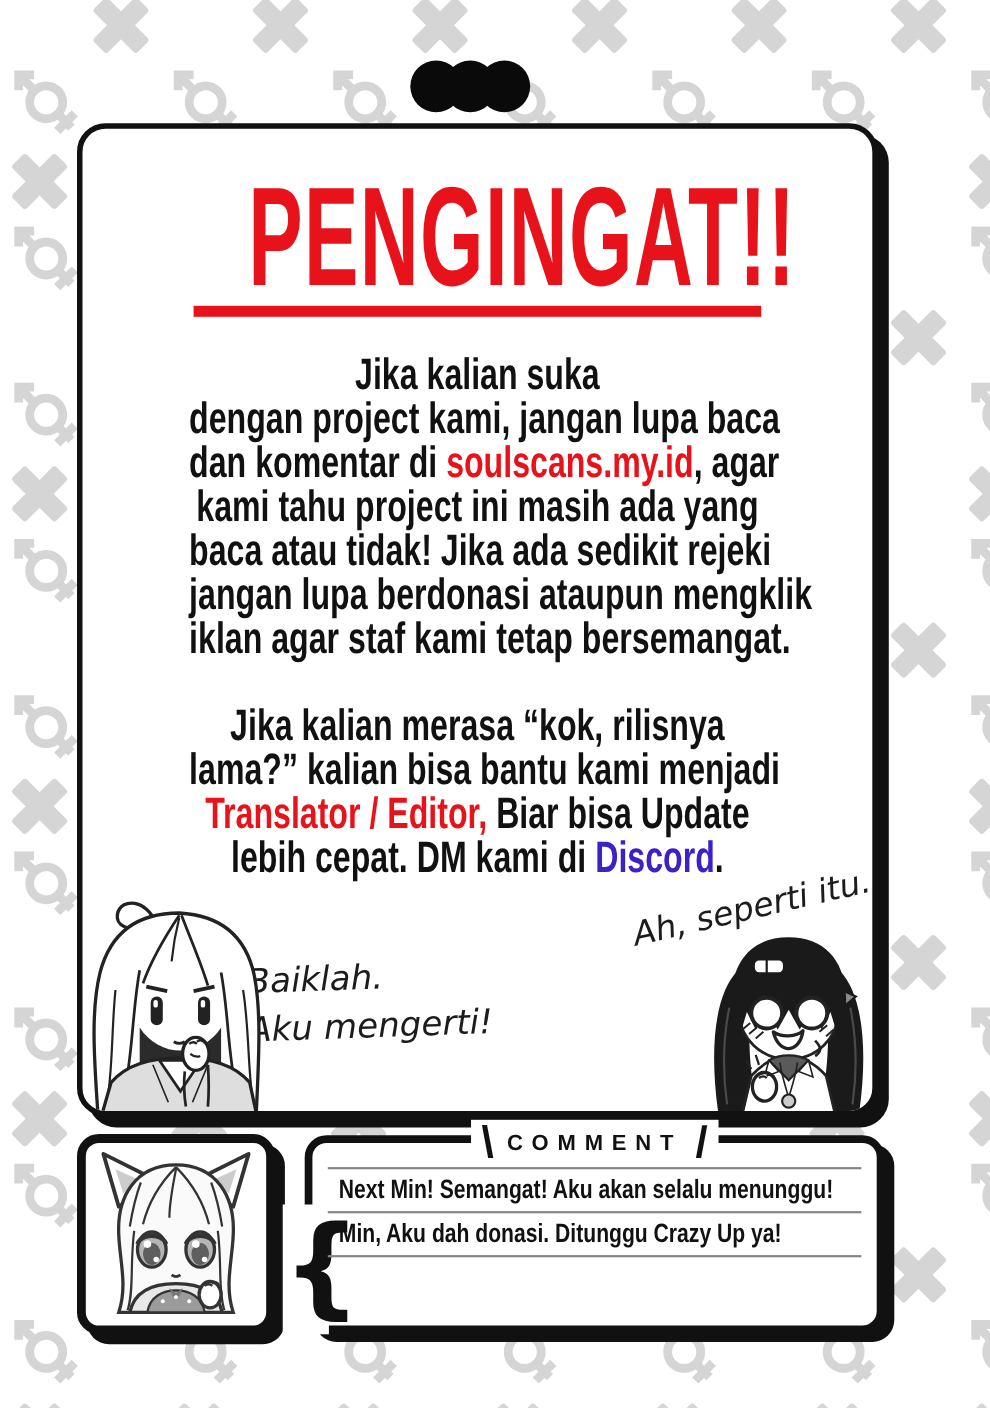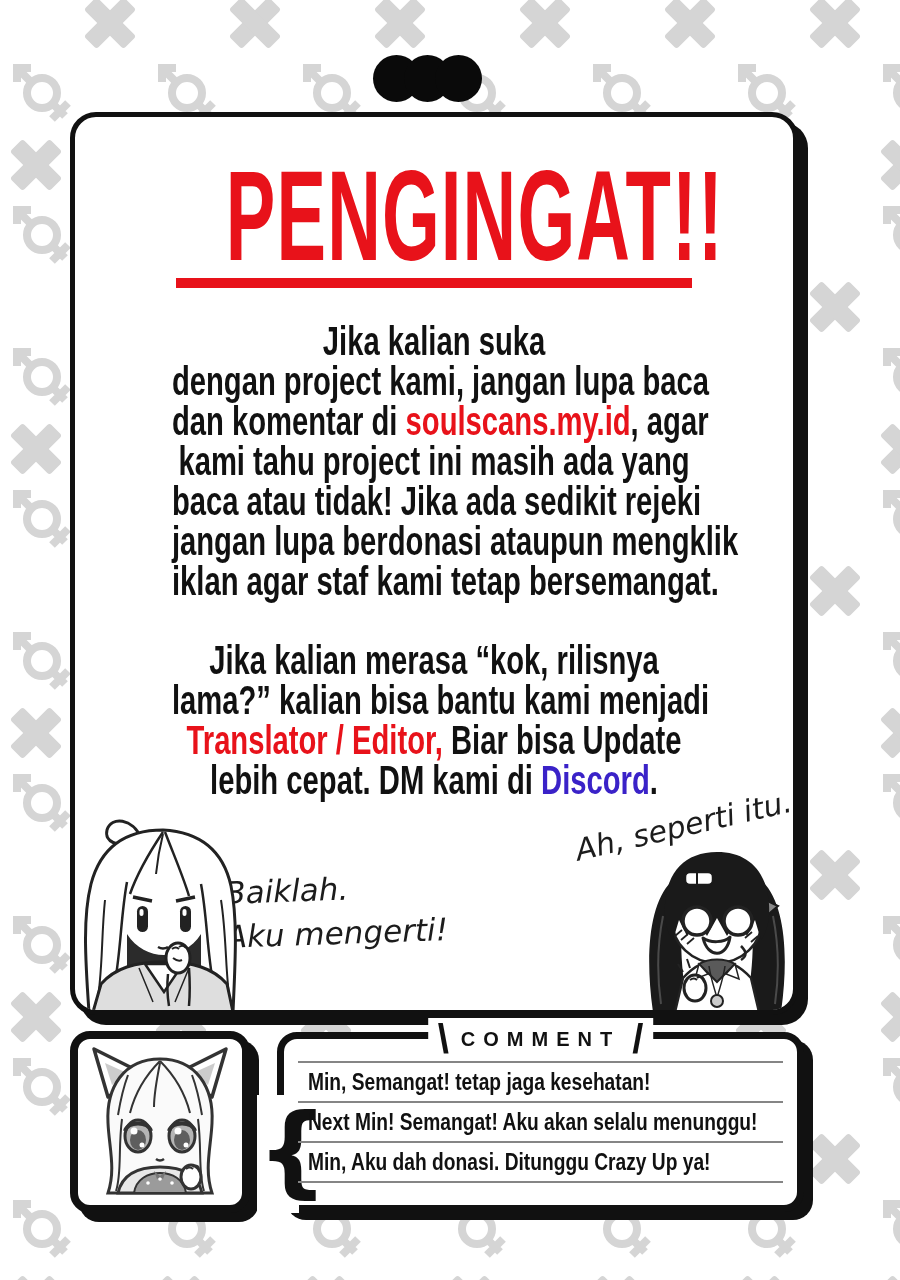--- a/index.html
+++ b/index.html
@@ -666,23 +666,20 @@
 
   <div class="comment-box">
     <div class="comment-header">
       <span class="slash">\</span>
       <span class="comment-header-label">COMMENT</span>
       <span class="slash">/</span>
     </div>
     <div class="brace">{</div>
     <div class="comment-rows">
       <div class="comment-row">
-          <span>Min, Semangat! tetap jaga kesehatan!</span>
-        </div>
-      <div class="comment-row">
           <span>Next Min! Semangat! Aku akan selalu menunggu!</span>
         </div>
       <div class="comment-row">
           <span>Min, Aku dah donasi. Ditunggu Crazy Up ya!</span>
         </div>
       <div class="comment-end"></div>
     </div>
   </div>
 
 </div>

